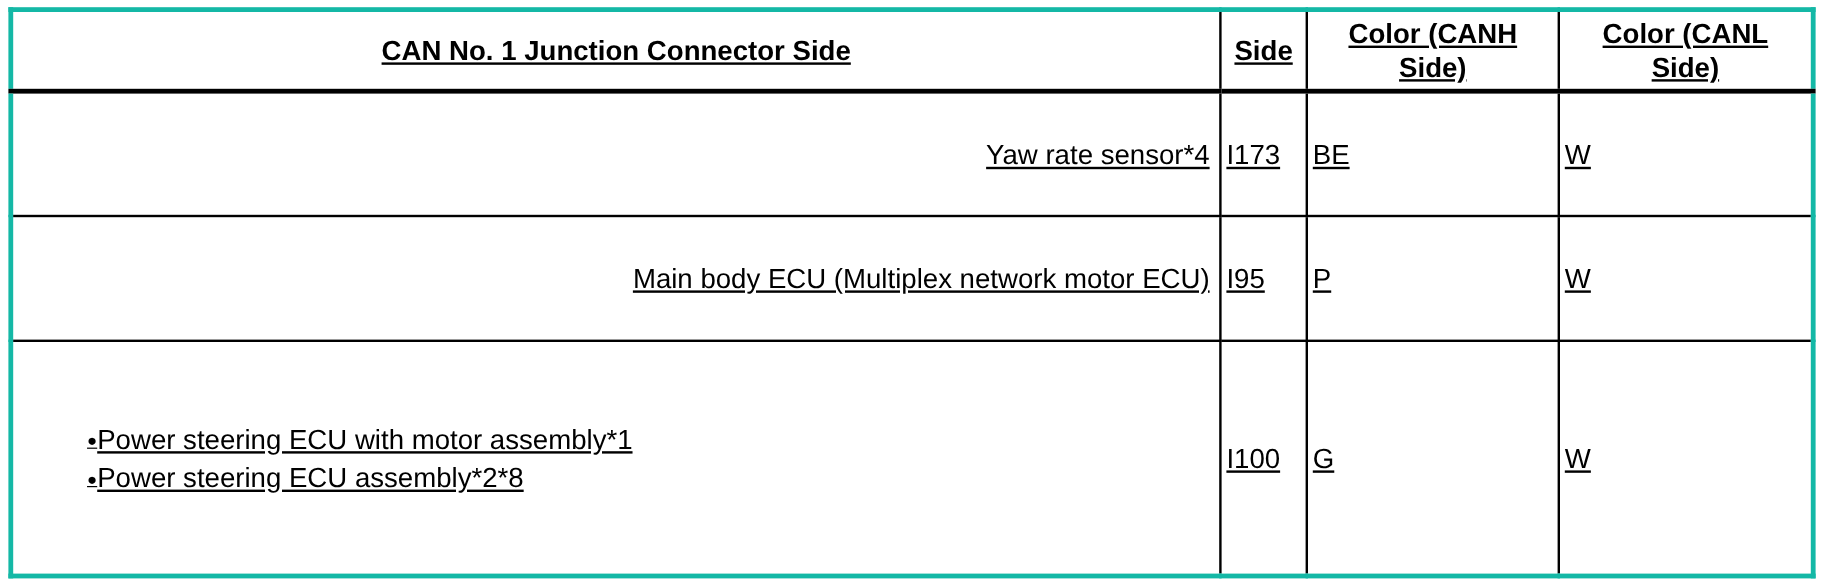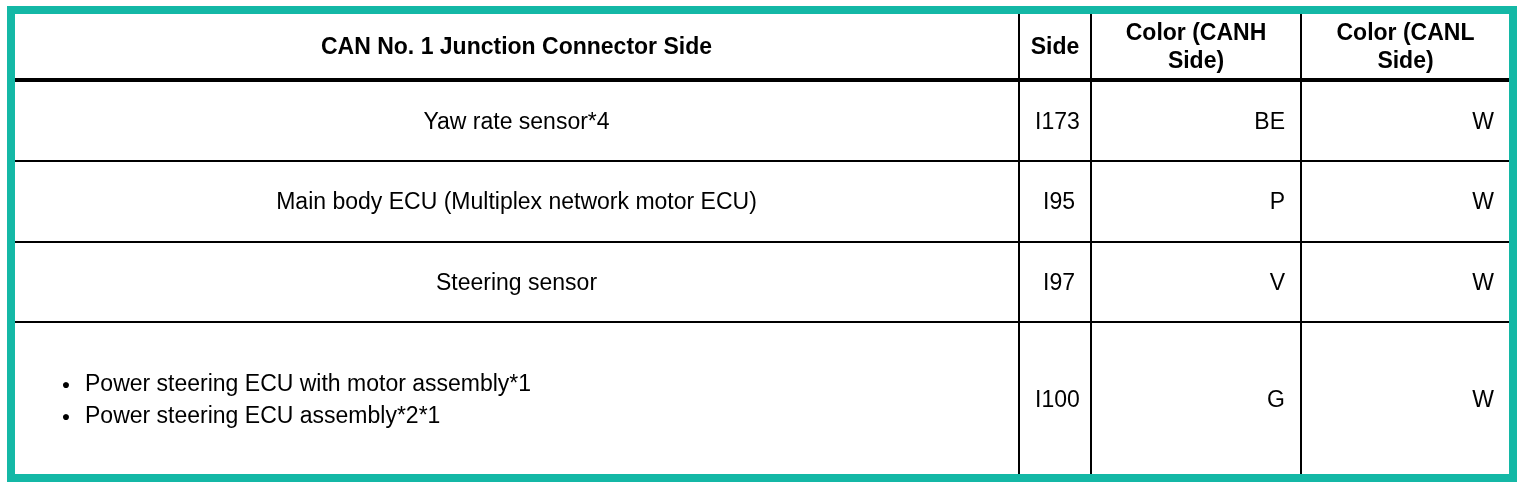--- a/index.html
+++ b/index.html
@@ -17,21 +17,21 @@
     padding: 6px 7px;
     background: #ffffff;
   }
   table.wiring-table {
     width: 100%;
     height: 476px;
     border-collapse: collapse;
     table-layout: fixed;
     background: #ffffff;
   }
-  table.wiring-table { border: 8px solid #14b8a6; }
+  table.wiring-table { border: 4px solid #14b8a6; text-decoration: underline; }
   .wiring-table th, .wiring-table td {
     border: 2px solid #000;
     vertical-align: middle;
     font-size: 23px;
     line-height: 1.22;
   }
   .wiring-table thead th { border-bottom: 4px solid #000; }
   .wiring-table th {
     font-weight: bold;
     text-align: center;
@@ -39,24 +39,24 @@
   }
   tr.header-row { height: 64px; }
   tr.r-std  { height: 41px; }
   tr.r-list { height: 74px; }
   tr.r-tall { height: 64px; }
   .col-component { width: 1008px; }
   .col-code { width: 72px; }
   .col-canh { width: 210px; }
   .col-canl { width: 212px; }
   td.c-comp {
-    text-align: center;
+    text-align: right;
     padding: 3px 8px;
   }
-  td.c-code, td.c-color { text-align: right; padding: 3px 15px; }
+  td.c-code, td.c-color { text-align: left; padding: 3px 4px; }
   .bullet-item {
     display: flex;
     align-items: baseline;
     padding-left: 24px;
     margin: 4px 0;
   }
   .bullet-glyph {
     font-size: 14px;
     width: 38px;
     flex: 0 0 38px;
@@ -89,35 +89,29 @@
         <td class="c-code">I173</td>
         <td class="c-color">BE</td>
         <td class="c-color">W</td>
       </tr>
       <tr class="r-std">
         <td class="c-comp">Main body ECU (Multiplex network motor ECU)</td>
         <td class="c-code">I95</td>
         <td class="c-color">P</td>
         <td class="c-color">W</td>
       </tr>
-      <tr class="r-std">
-        <td class="c-comp">Steering sensor</td>
-        <td class="c-code">I97</td>
-        <td class="c-color">V</td>
-        <td class="c-color">W</td>
-      </tr>
       <tr class="r-list">
         <td class="c-comp">
           <div class="bullet-item">
             <span class="bullet-glyph">●</span>
             <span>Power steering ECU with motor assembly*1</span>
           </div>
           <div class="bullet-item">
             <span class="bullet-glyph">●</span>
-            <span>Power steering ECU assembly*2*1</span>
+            <span>Power steering ECU assembly*2*8</span>
           </div>
         </td>
         <td class="c-code">I100</td>
         <td class="c-color">G</td>
         <td class="c-color">W</td>
       </tr>
     </tbody>
   </table>
 </div>
 

